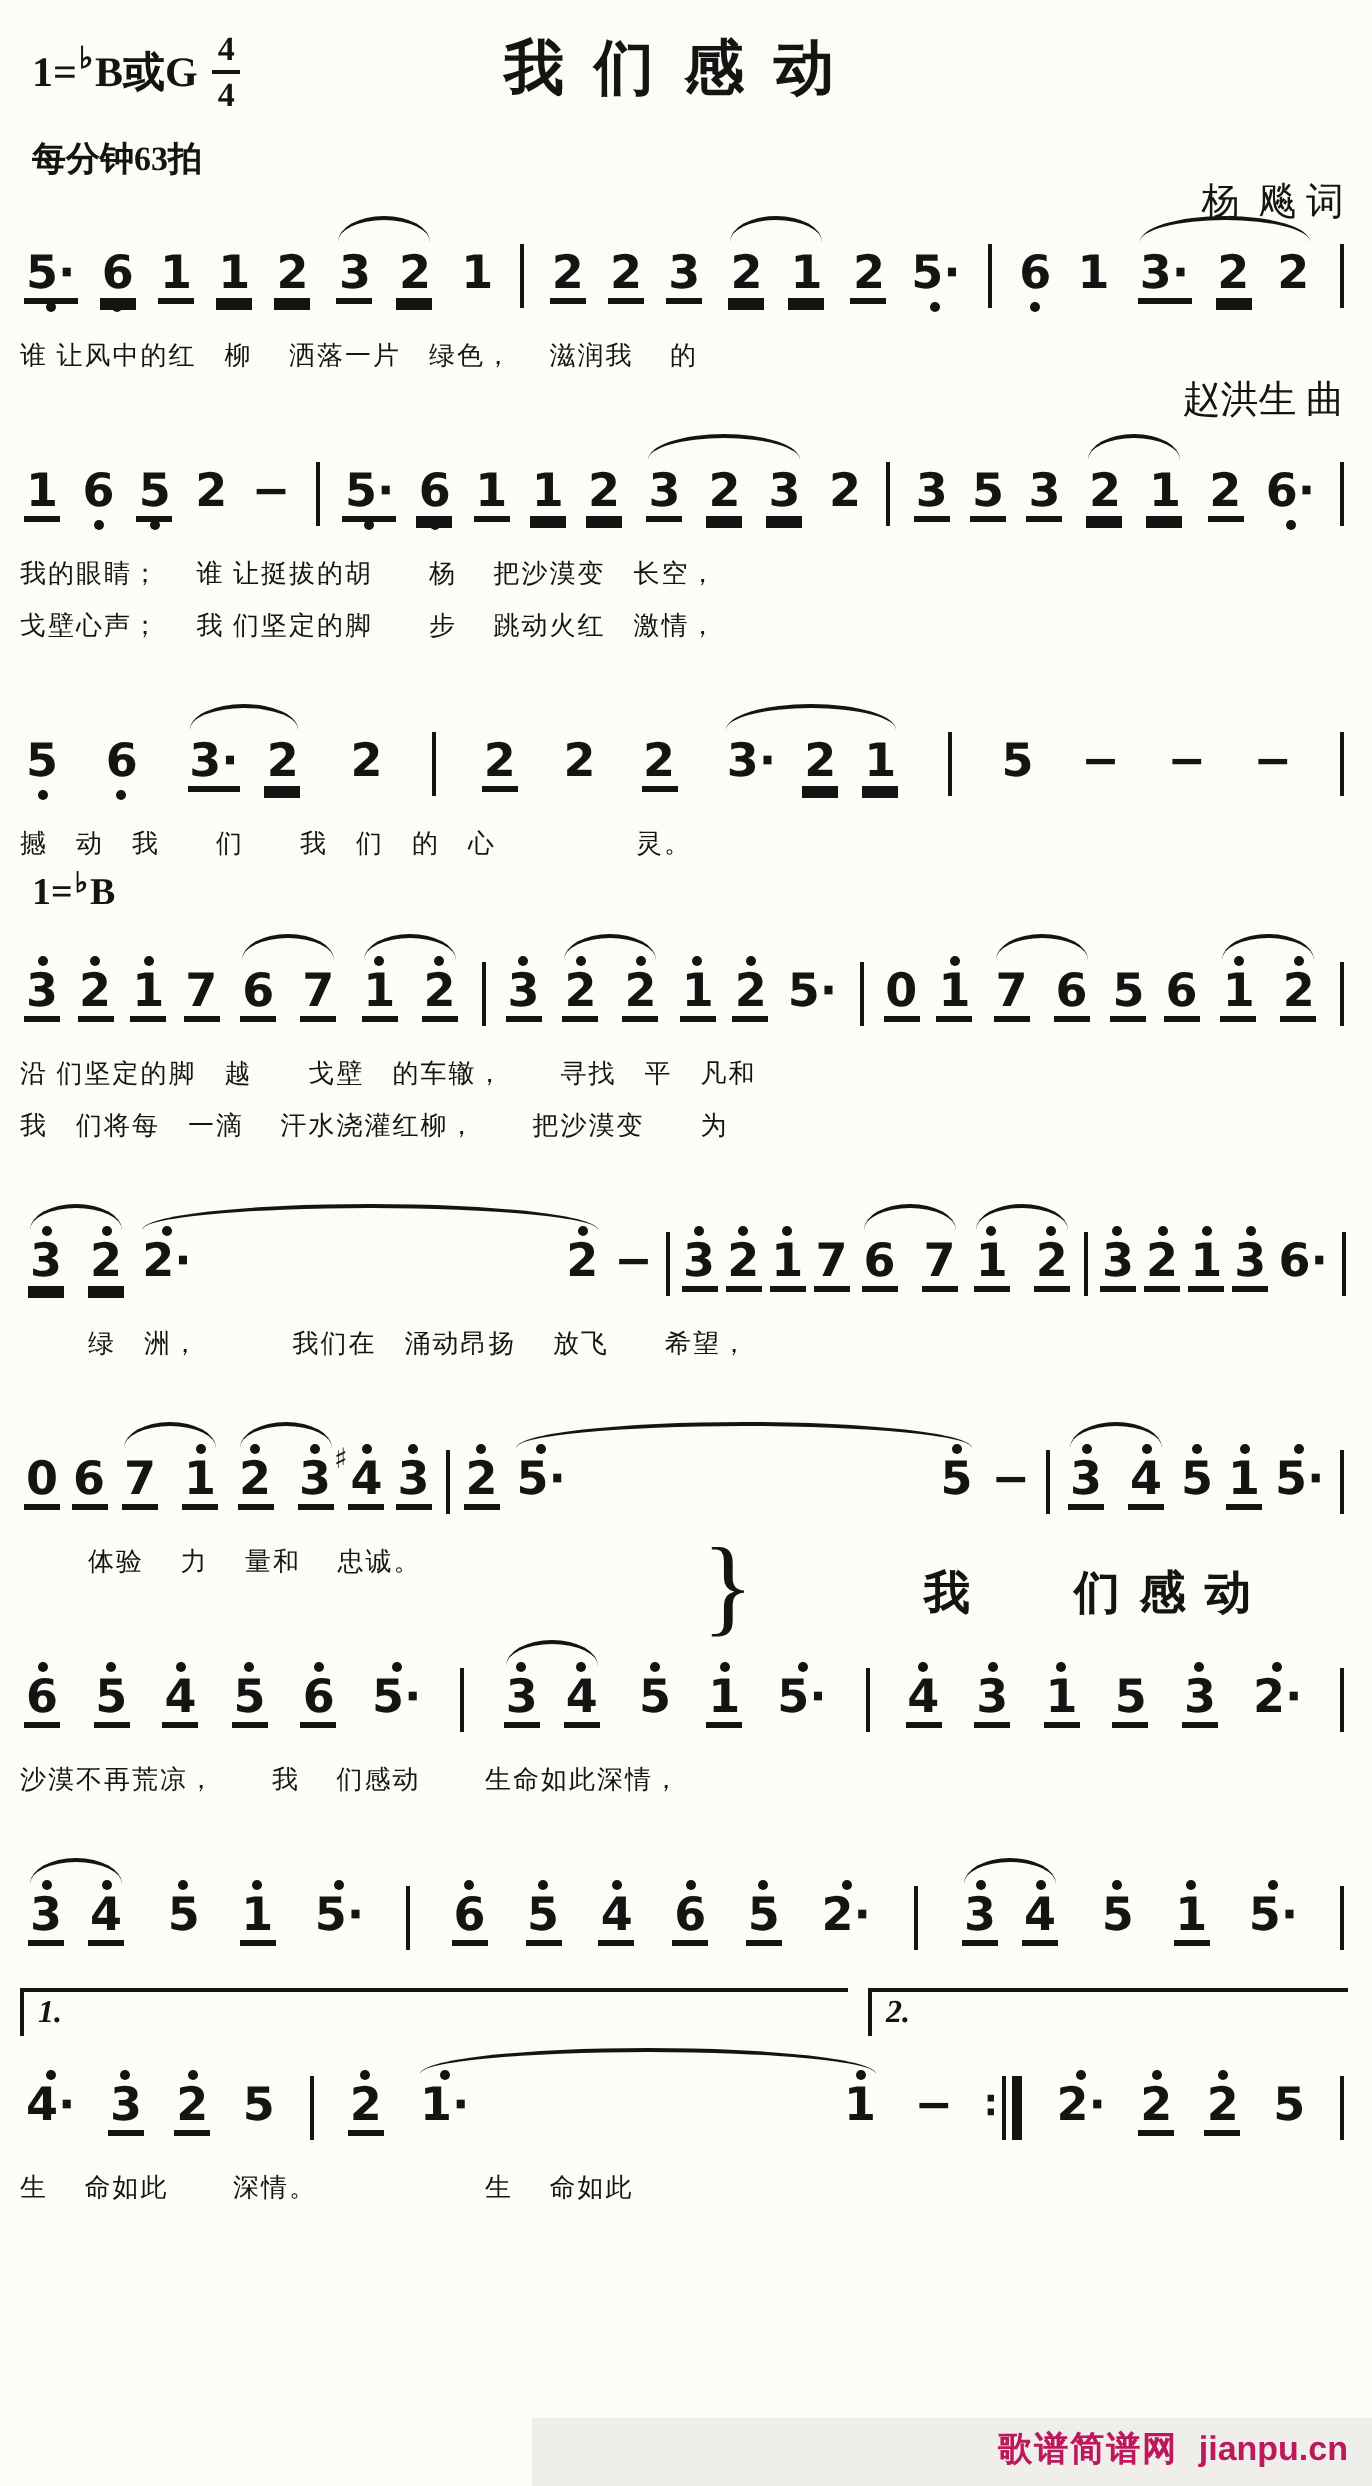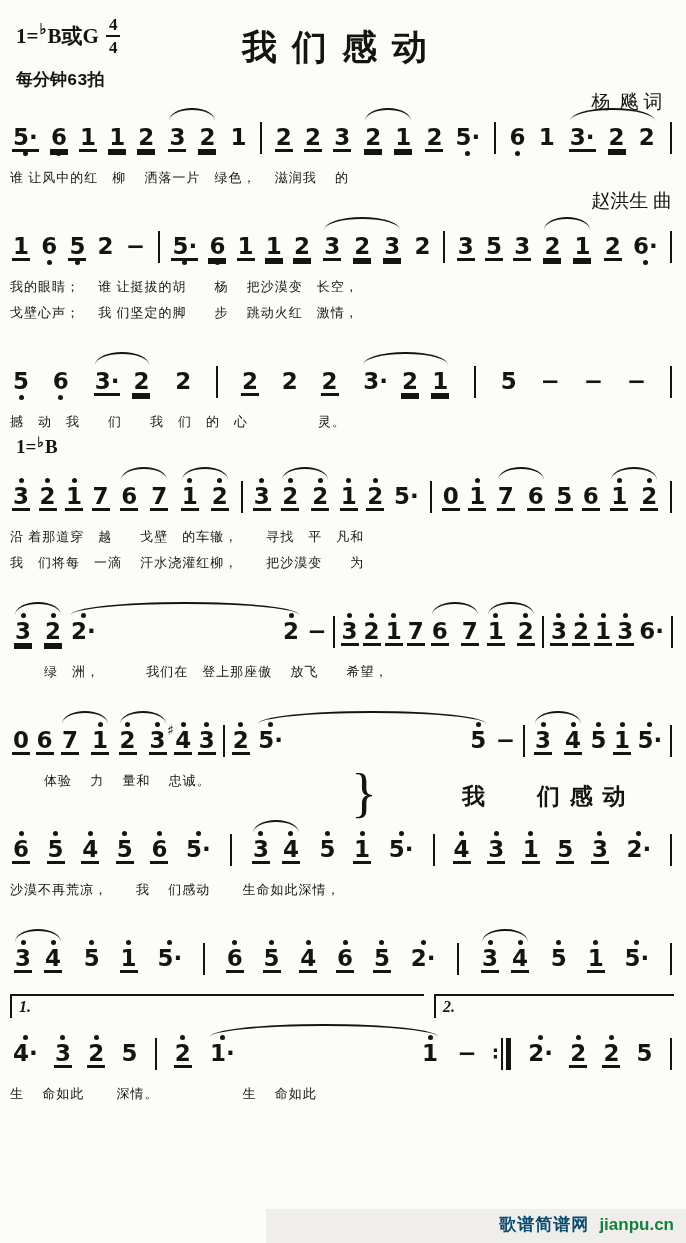--- a/index.html
+++ b/index.html
@@ -12,24 +12,24 @@
   .page{padding:10px 12px 0 10px;position:relative}
 
   
   .hdr{position:relative;height:92px}
   .keyblock{position:absolute;left:6px;top:6px}
   .keysig{font-weight:700;font-size:21px;display:flex;align-items:center;white-space:nowrap}
   .keysig .flat{font-size:15px;transform:translateY(-7px);margin:0 1px}
   .frac{display:inline-flex;flex-direction:column;align-items:center;line-height:1;font-size:17px;font-weight:700;margin-left:7px}
   .frac .num{border-bottom:2px solid #151412;padding:0 3px 2px}
   .frac .den{padding-top:2px}
-  .tempo{font-family:Liberation Mono, monospace;font-weight:700;font-size:17px;margin-top:12px}
-  .title{position:absolute;left:50%;transform:translateX(-50%);top:14px;
-         font-size:35px;font-weight:700;letter-spacing:15px;white-space:nowrap}
-  .credits{position:absolute;right:2px;top:8px;text-align:left;font-size:19px;line-height:1.75;white-space:pre}
+  .tempo{font-family:Liberation Serif, serif;font-weight:700;font-size:17px;margin-top:12px}
+  .title{position:absolute;left:50%;transform:translateX(-50%);top:4px;
+         font-size:30px;font-weight:700;letter-spacing:15px;white-space:nowrap}
+  .credits{position:absolute;right:2px;top:8px;text-align:right;font-size:19px;line-height:1.75;white-space:pre}
 
   
   .mline{display:flex;justify-content:space-between;align-items:center;padding:15px 0 7px 2px}
   .note{display:inline-flex;flex-direction:column;align-items:center;line-height:1}
   .nb{font-family:"DejaVu Sans",sans-serif;font-weight:700;font-size:23px;line-height:1;padding:0 1px;white-space:nowrap}
   .u1{box-shadow:0 3px 0 #151412}
   .u2{box-shadow:0 3px 0 #151412,0 6px 0 #151412}
   .odot{width:5px;height:5px;border-radius:50%;background:#151412;margin:2px auto;visibility:hidden}
   .odot.on{visibility:visible}
   .tie{display:inline-flex;position:relative;align-items:center;gap:12px;padding:0 2px}
@@ -564,21 +564,21 @@
           <span class="note">
             <span class="odot on"></span>
             <span class="nb u1">2</span>
             <span class="odot"></span>
           </span>
         </span>
         <span class="bar">
           <span class="bline"></span>
         </span>
       </div>
-    <div class="lyr">沿 着那道穿　越　　戈壁　的车辙，　　寻找　平　凡和</div>
+    <div class="lyr">沿 们坚定的脚　越　　戈壁　的车辙，　　寻找　平　凡和</div>
     <div class="lyr">我　们将每　一滴　 汗水浇灌红柳，　　把沙漠变　　为</div>
   </div>
 
   <div class="sys mb20">
     <div class="mline">
         <span class="tie">
           <span class="note">
             <span class="odot on"></span>
             <span class="nb u2">3</span>
             <span class="odot"></span>
@@ -678,21 +678,21 @@
         </span>
         <span class="note">
           <span class="odot"></span>
           <span class="nb u0">6·</span>
           <span class="odot"></span>
         </span>
         <span class="bar">
           <span class="bline"></span>
         </span>
       </div>
-    <div class="lyr indent34">绿　洲，　　　 我们在　登上那座傲　 放飞　　希望，</div>
+    <div class="lyr indent34">绿　洲，　　　 我们在　涌动昂扬　 放飞　　希望，</div>
   </div>
 
   <div class="sys mb20">
     <div class="mline">
         <span class="note">
           <span class="odot"></span>
           <span class="nb u1">0</span>
           <span class="odot"></span>
         </span>
         <span class="note">
@@ -1086,15 +1086,15 @@
 
   <div class="sys">
     <div class="mline"></div>
 
   </div>
 
 </div>
 
 <div class="strip"></div>
 <div class="wm">
-  <span class="site" style="color: #0c4a6e;">歌谱简谱网</span>
-  <span class="url" style="color: #15803d; text-align: right;">jianpu.cn</span>
+  <span class="site" style="color: #be185d;">歌谱简谱网</span>
+  <span class="url" style="color: #be185d; text-align: right;">jianpu.cn</span>
 </div>
 
 </body></html>

